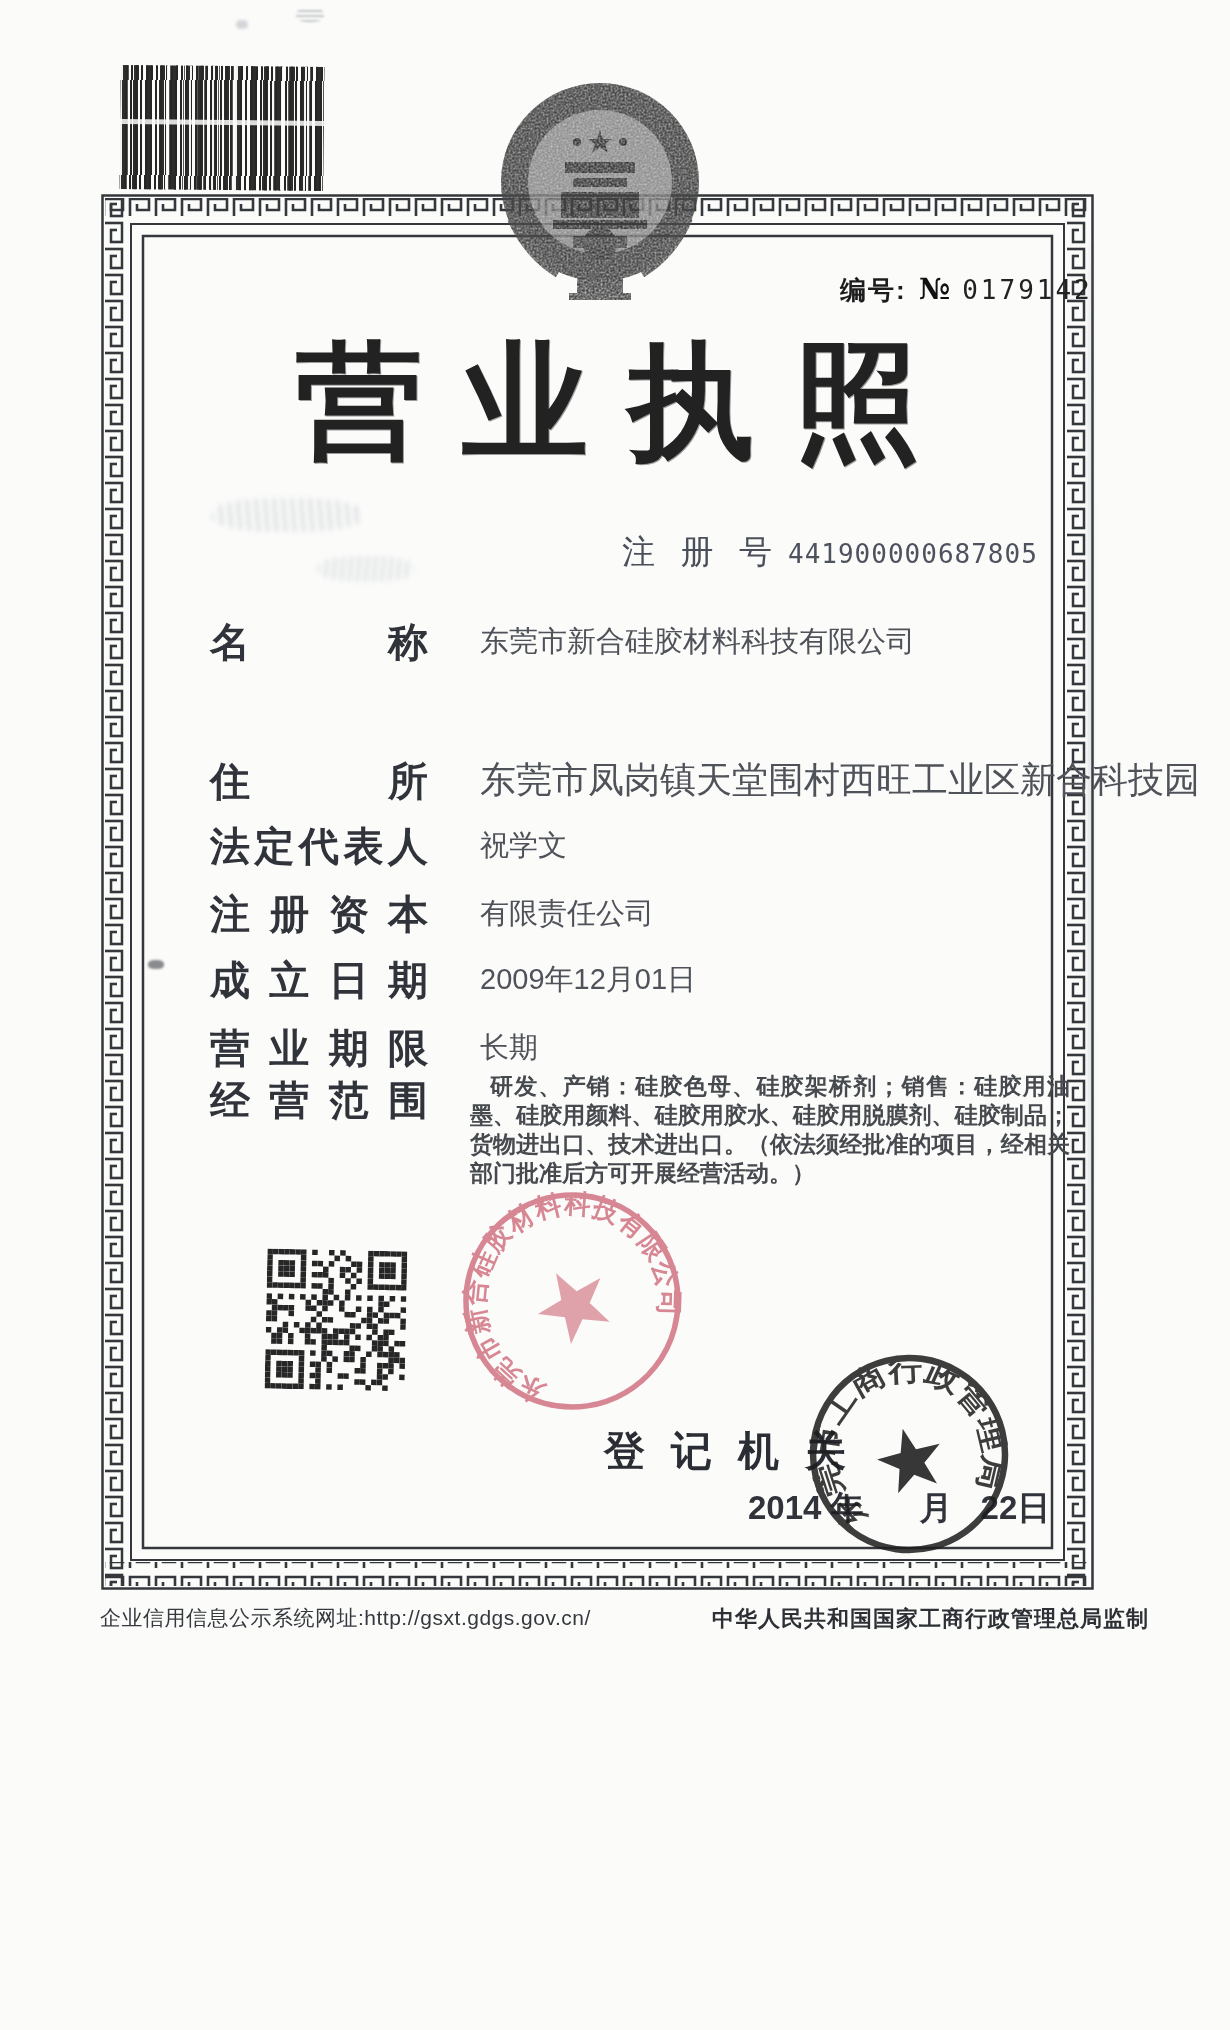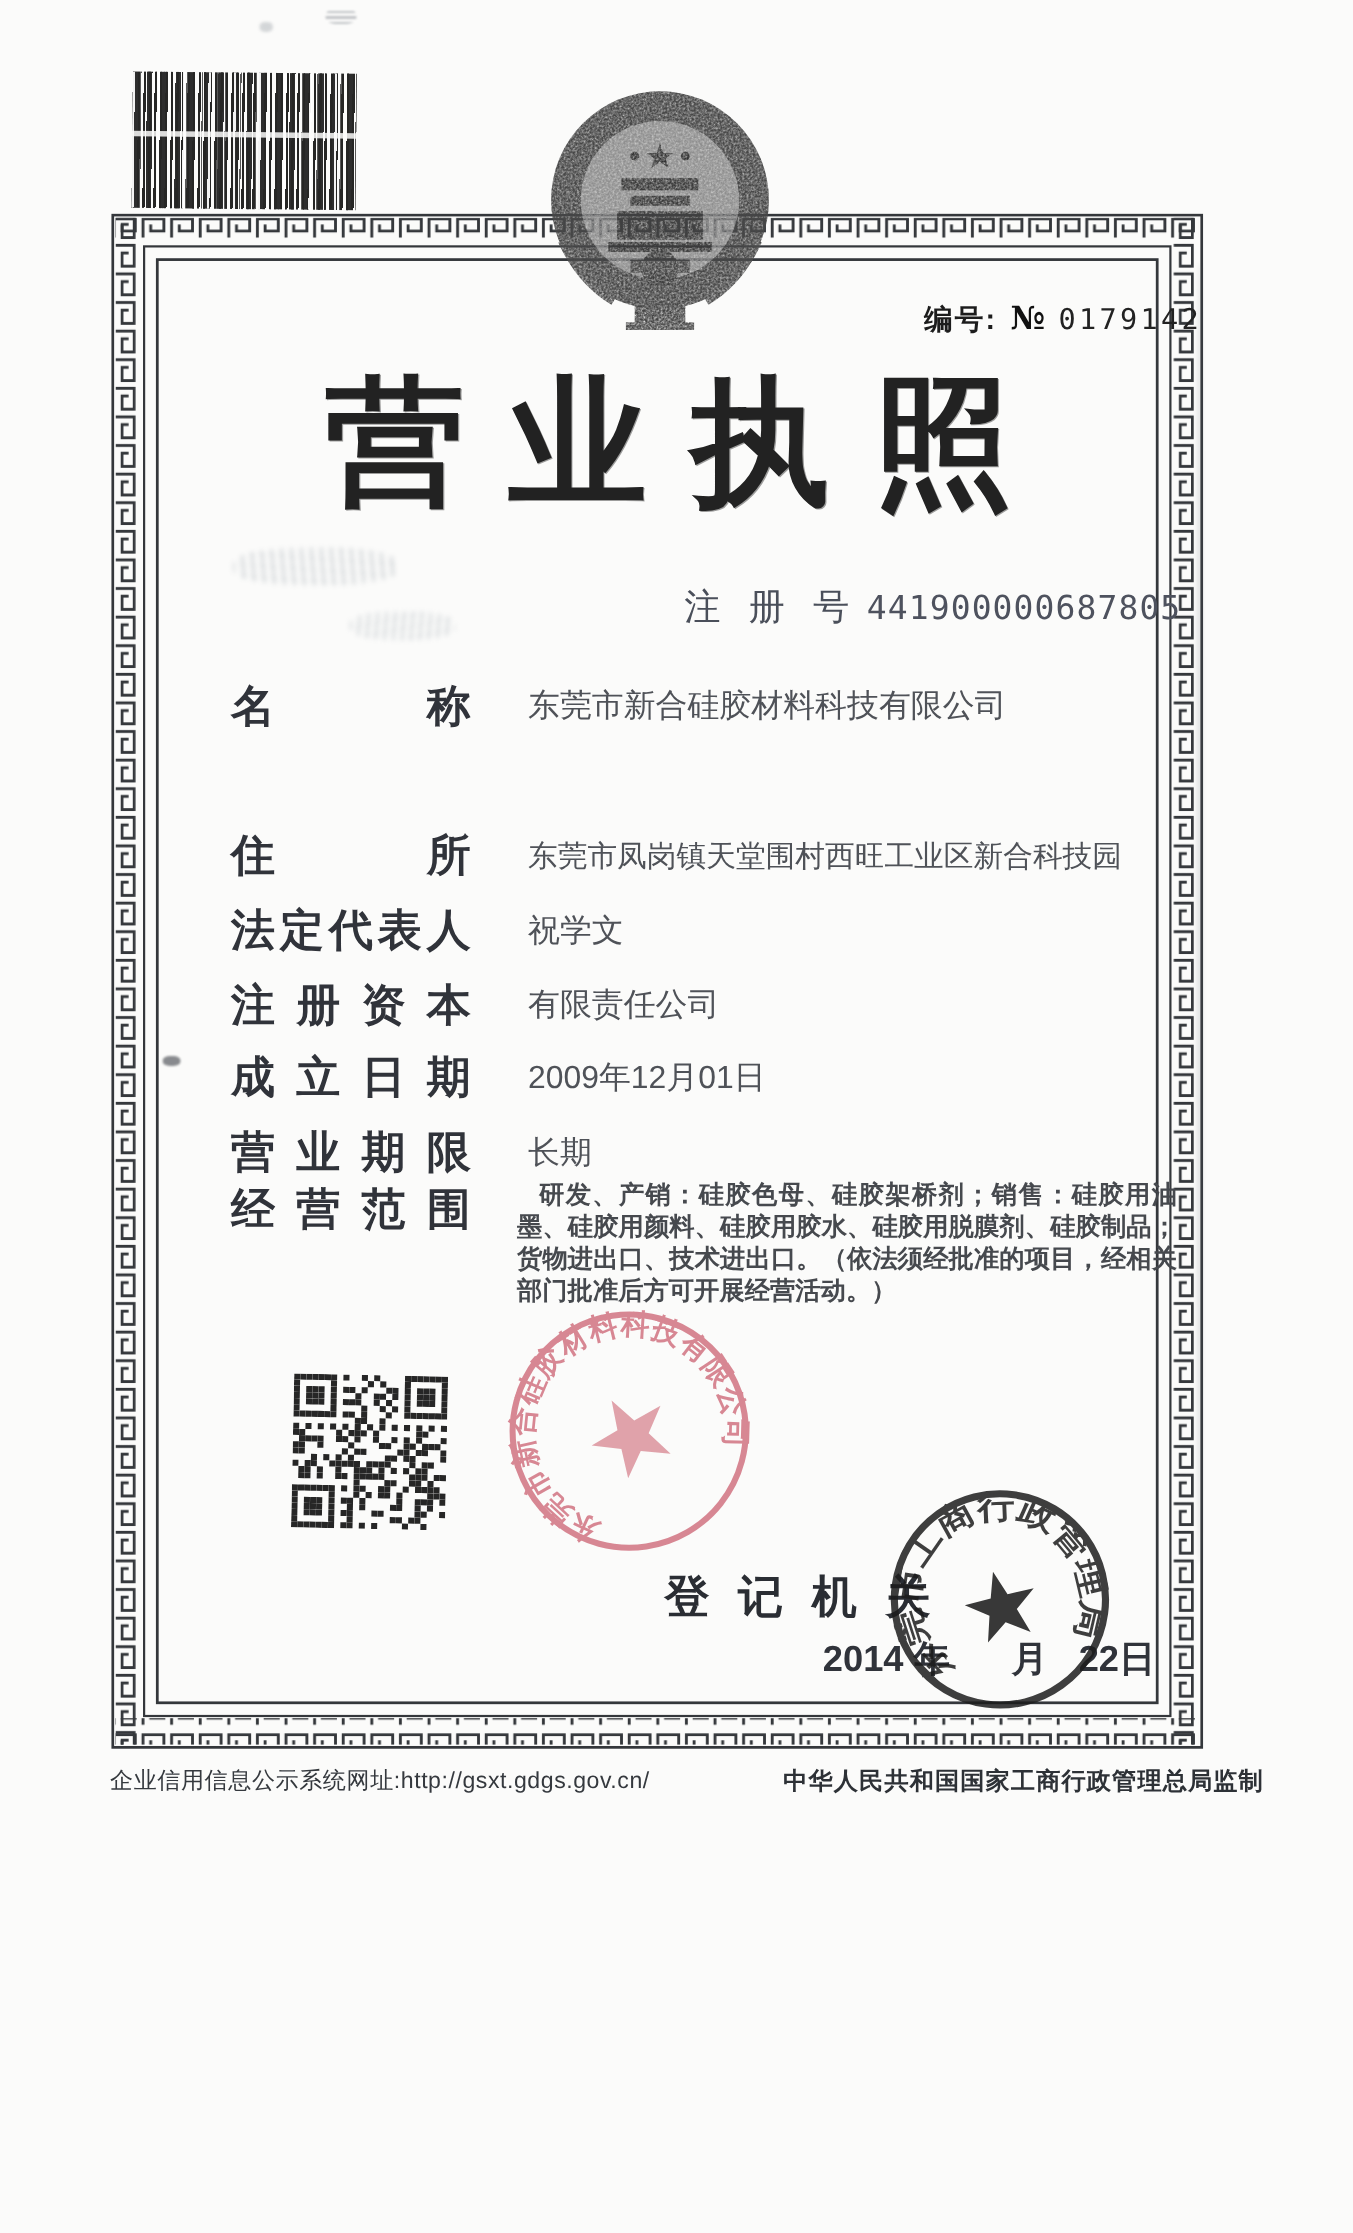--- a/index.html
+++ b/index.html
@@ -45,28 +45,28 @@
     font-size:126px;line-height:1.05;font-weight:900;letter-spacing:40px;
     color:#222;white-space:nowrap;
     text-shadow:1px 1px 0 rgba(40,40,40,.45);
   }
 
   
   .regno{position:absolute;left:622px;top:530px;z-index:3;display:flex;align-items:baseline;}
   .regno-label{display:inline-block;width:150px;text-align:justify;text-align-last:justify;
     font-size:33px;color:#4a4f5a;font-weight:500;}
   .regno-value{margin-left:16px;font-family:"DejaVu Sans Mono", monospace;
-    font-size:30px;letter-spacing:1px;color:#4e525e;}
+    font-size:26px;letter-spacing:1px;color:#4e525e;}
 
   
   .row{position:absolute;left:210px;z-index:3;display:flex;align-items:center;white-space:nowrap;}
   .flabel{display:inline-block;width:218px;text-align:justify;text-align-last:justify;
     font-size:40px;line-height:44px;font-weight:700;color:#30333a;}
   .fvalue{margin-left:52px;font-size:29px;color:#4f5258;font-weight:500;}
-  .fvalue.small{font-size:27px;}
+  .fvalue.small{font-size:36px;}
   .scope-label{position:absolute;left:210px;top:1078px;z-index:3;}
   .scope-text{
     position:absolute;left:470px;top:1072px;width:600px;margin:0;z-index:3;
     font-size:23px;line-height:29px;color:#46494e;font-weight:600;
     text-indent:20px;text-align:justify;
   }
 
   
   .qr{position:absolute;left:266px;top:1250px;width:140px;height:140px;z-index:3;transform:rotate(1.2deg);}
 

